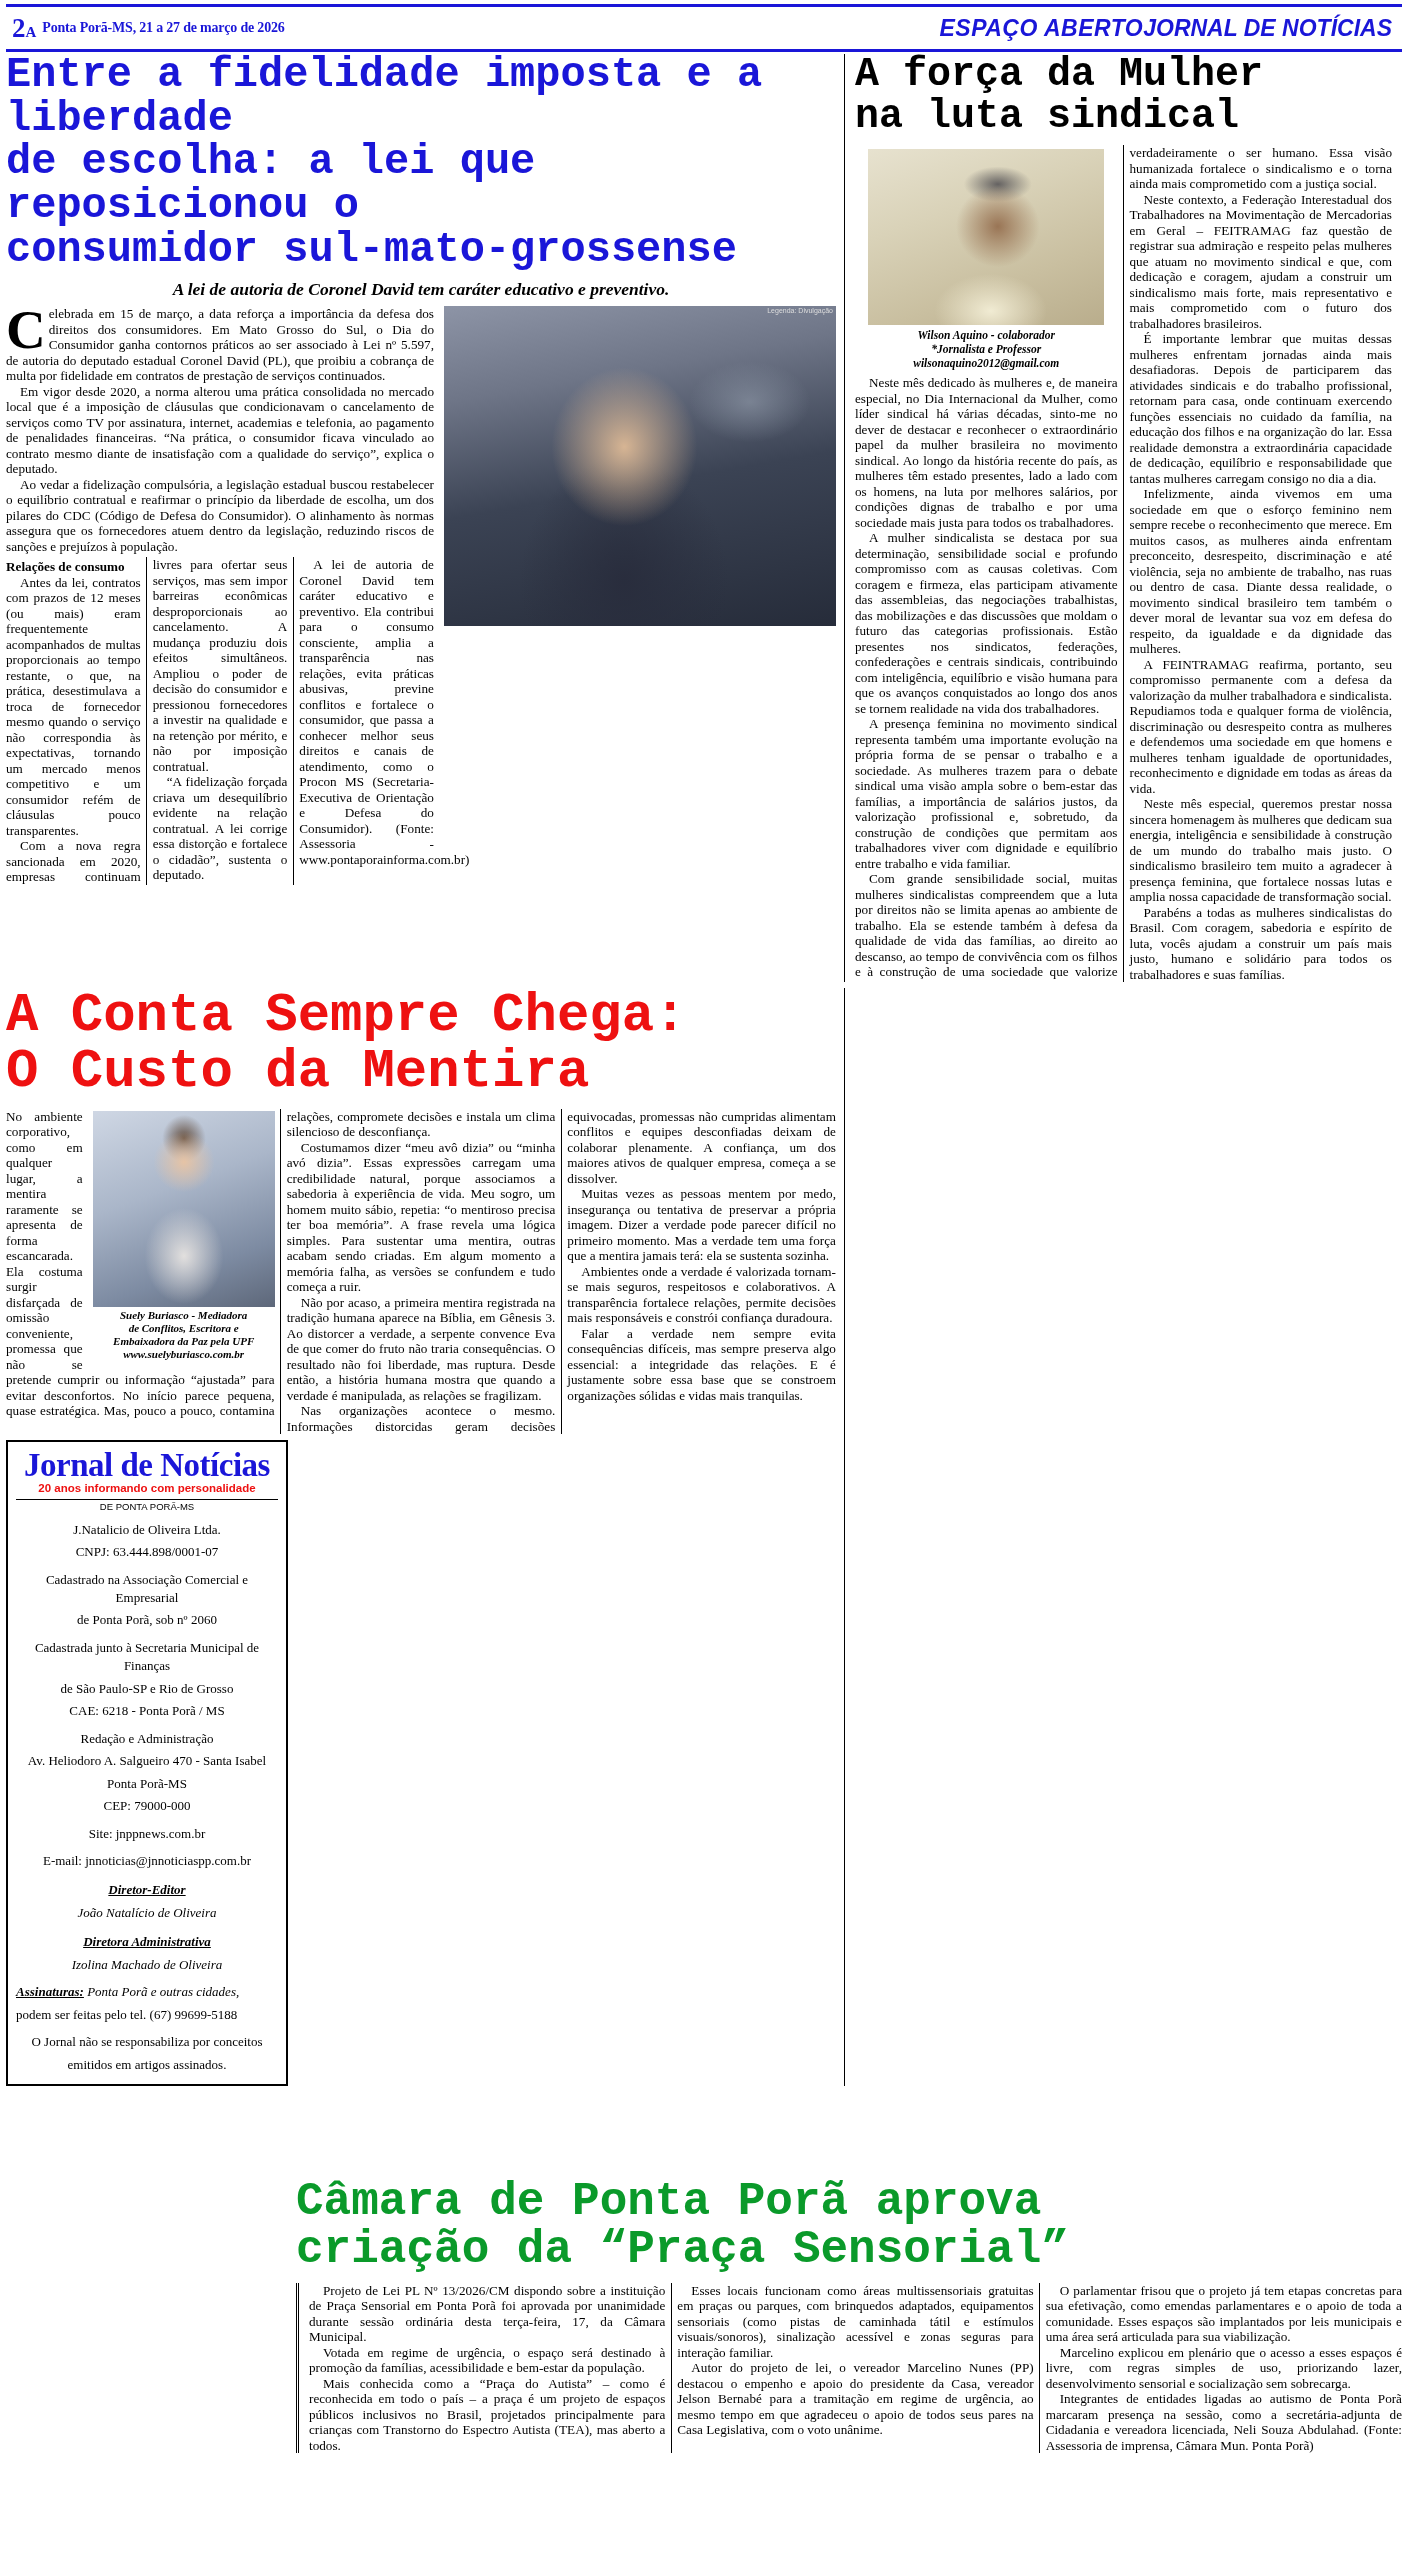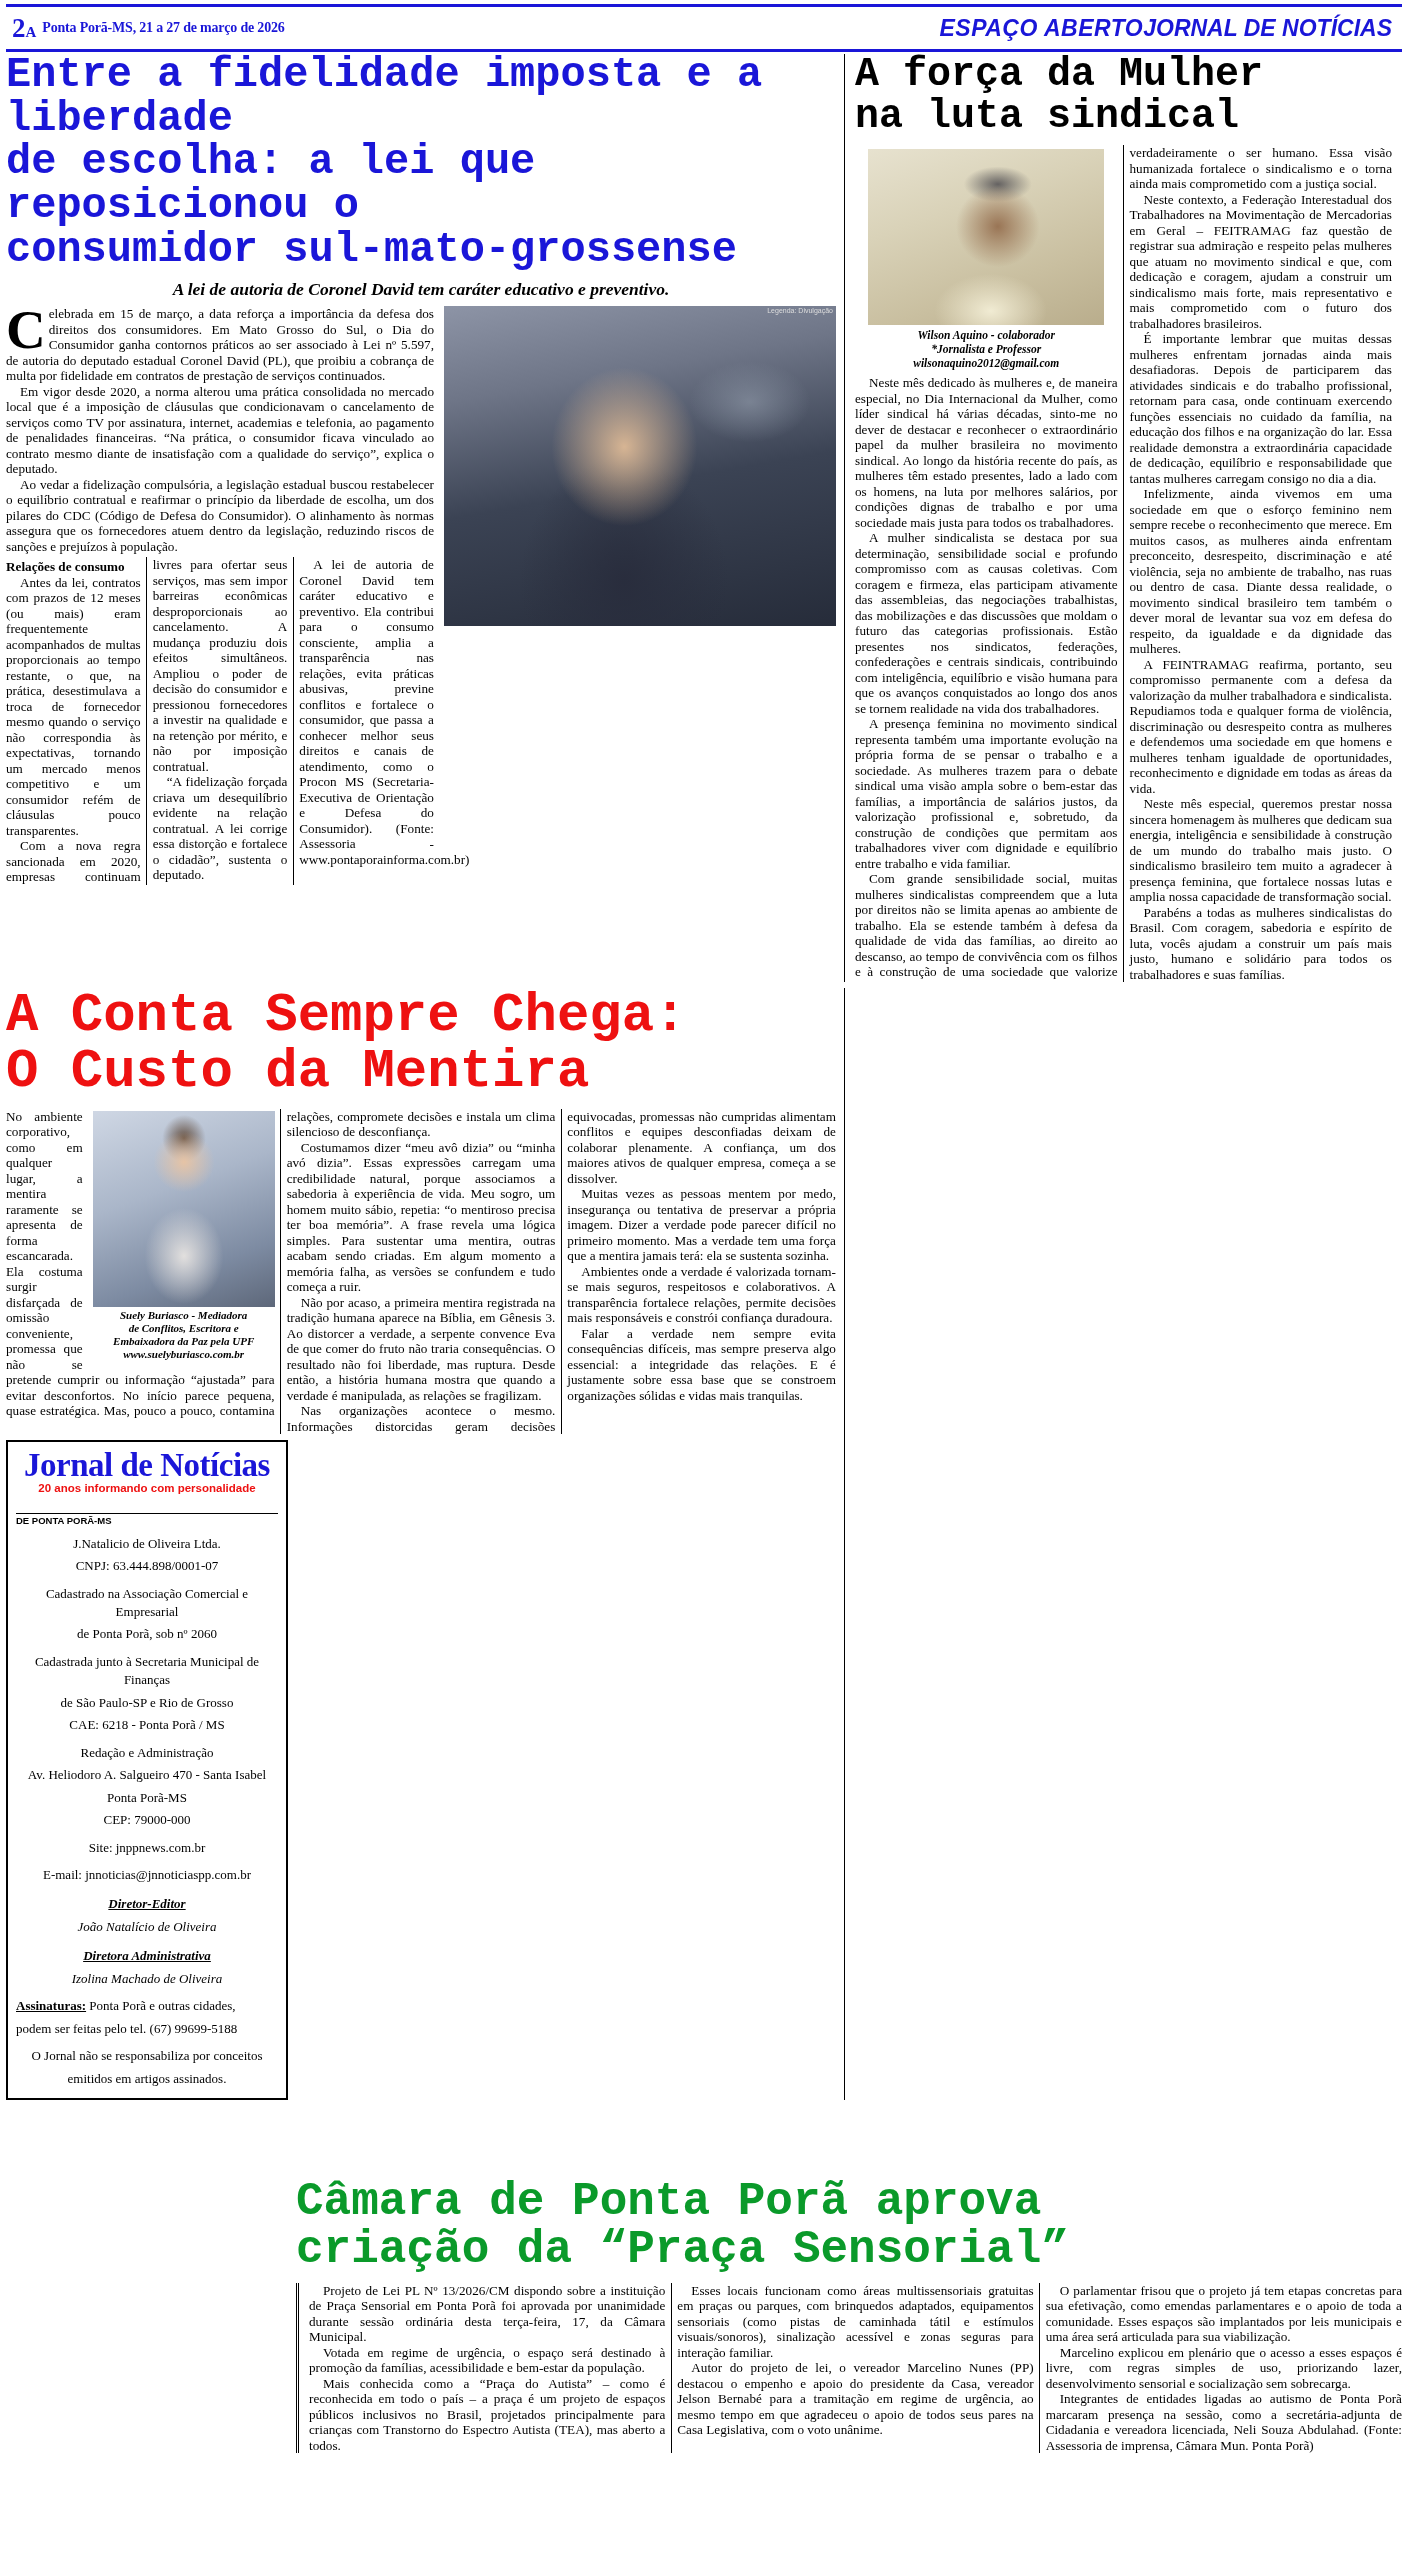--- a/index.html
+++ b/index.html
@@ -163,22 +163,22 @@
     font-weight:bold; font-size:33px; color:#1a16d8;
     line-height:1.05; letter-spacing:-.5px;
   }
   .exped .slogan {
     font-family:"Liberation Sans", sans-serif;
     font-weight:bold; font-size:11.5px; color:#ee1111;
     margin-top:-1px;
   }
   .exped .origin {
     font-family:"Liberation Sans", sans-serif;
-    font-weight:bold; font-size:9.5px; text-align:left;
-    border-top:1.5px solid #000; padding-top:1px; margin-top:19px;
+    font-weight:normal; font-size:9.5px; text-align:center;
+    border-top:1.5px solid #000; padding-top:1px; margin-top:5px;
   }
   .exped .ln { font-size:13px; line-height:1.42; margin-top:9px; }
   .exped .ln.tight { margin-top:4px; }
   .exped .u { text-decoration:underline; font-weight:bold; }
   .exped .role { text-decoration:underline; font-weight:bold; font-style:italic; margin-top:11px; }
   .exped .nm { font-style:italic; }
 
   
   .bot-wrap { margin-top:4px; }
 </style>
@@ -308,21 +308,21 @@
 
         <div class="ln">Site: jnppnews.com.br</div>
         <div class="ln">E-mail: jnnoticias@jnnoticiaspp.com.br</div>
 
         <div class="ln role">Diretor-Editor</div>
         <div class="ln tight nm">João Natalício de Oliveira</div>
 
         <div class="ln role">Diretora Administrativa</div>
         <div class="ln tight nm">Izolina Machado de Oliveira</div>
 
-        <div class="ln" style="text-align:left;">
+        <div class="ln" style="text-align:left;font-style:italic;">
           <span class="u">Assinaturas:</span>
           <span>Ponta Porã e outras cidades,</span>
         </div>
         <div class="ln tight" style="text-align:left;">podem ser feitas pelo tel. (67) 99699-5188</div>
 
         <div class="ln">O Jornal não se responsabiliza por conceitos</div>
         <div class="ln tight">emitidos em artigos assinados.</div>
       </div>
     </div>
 

